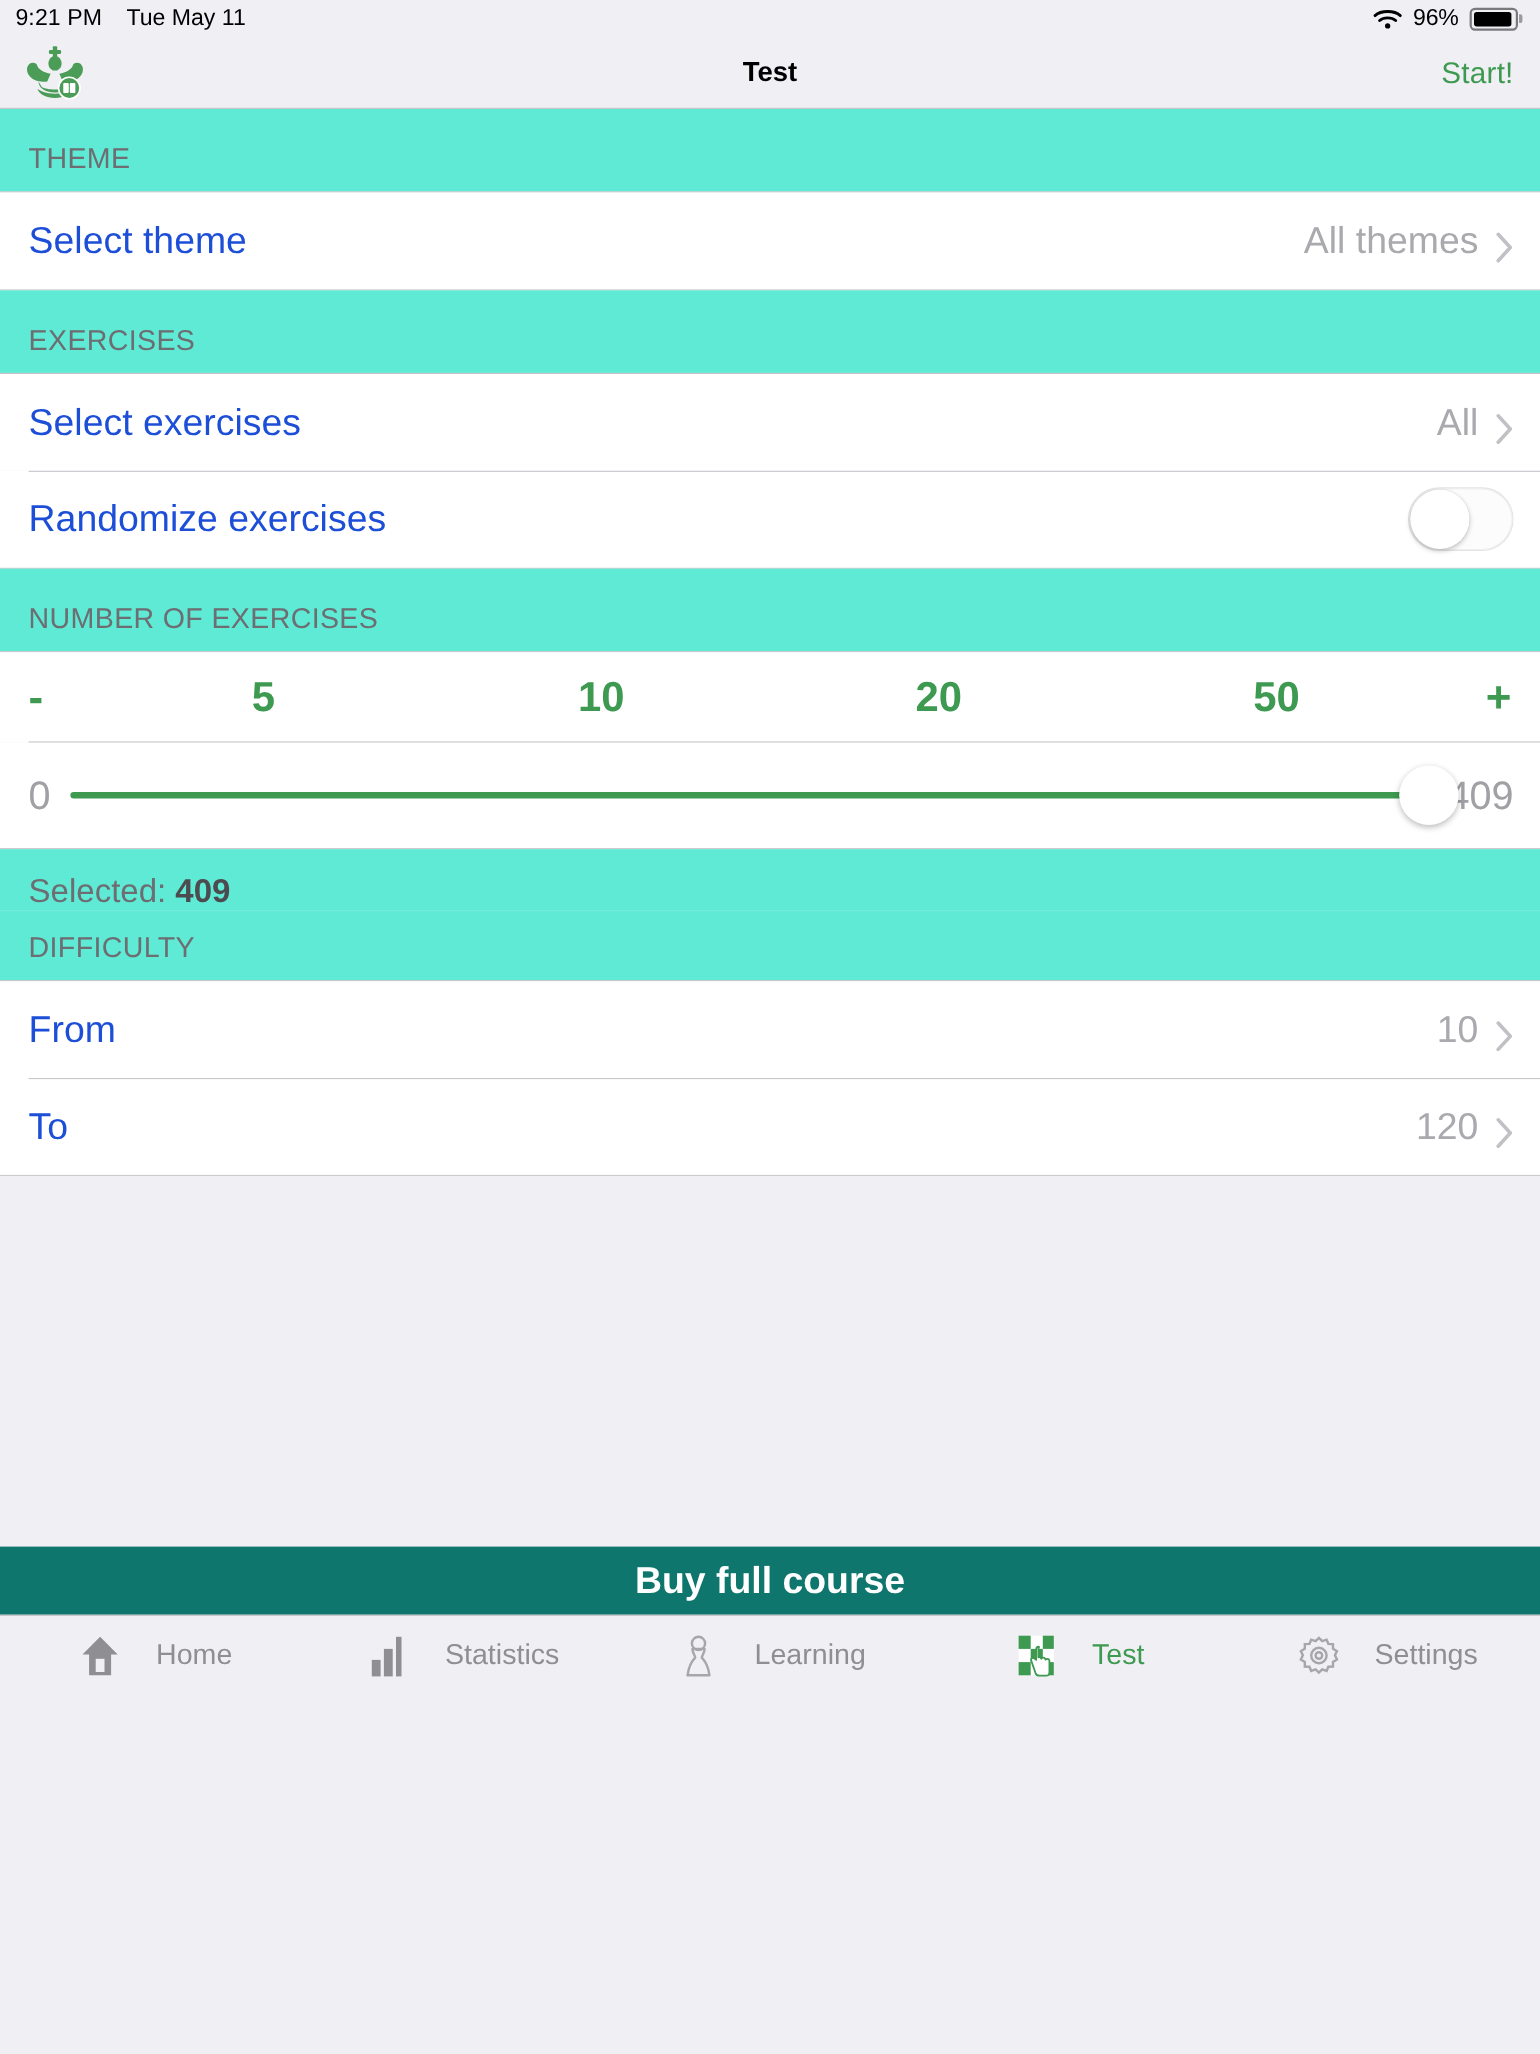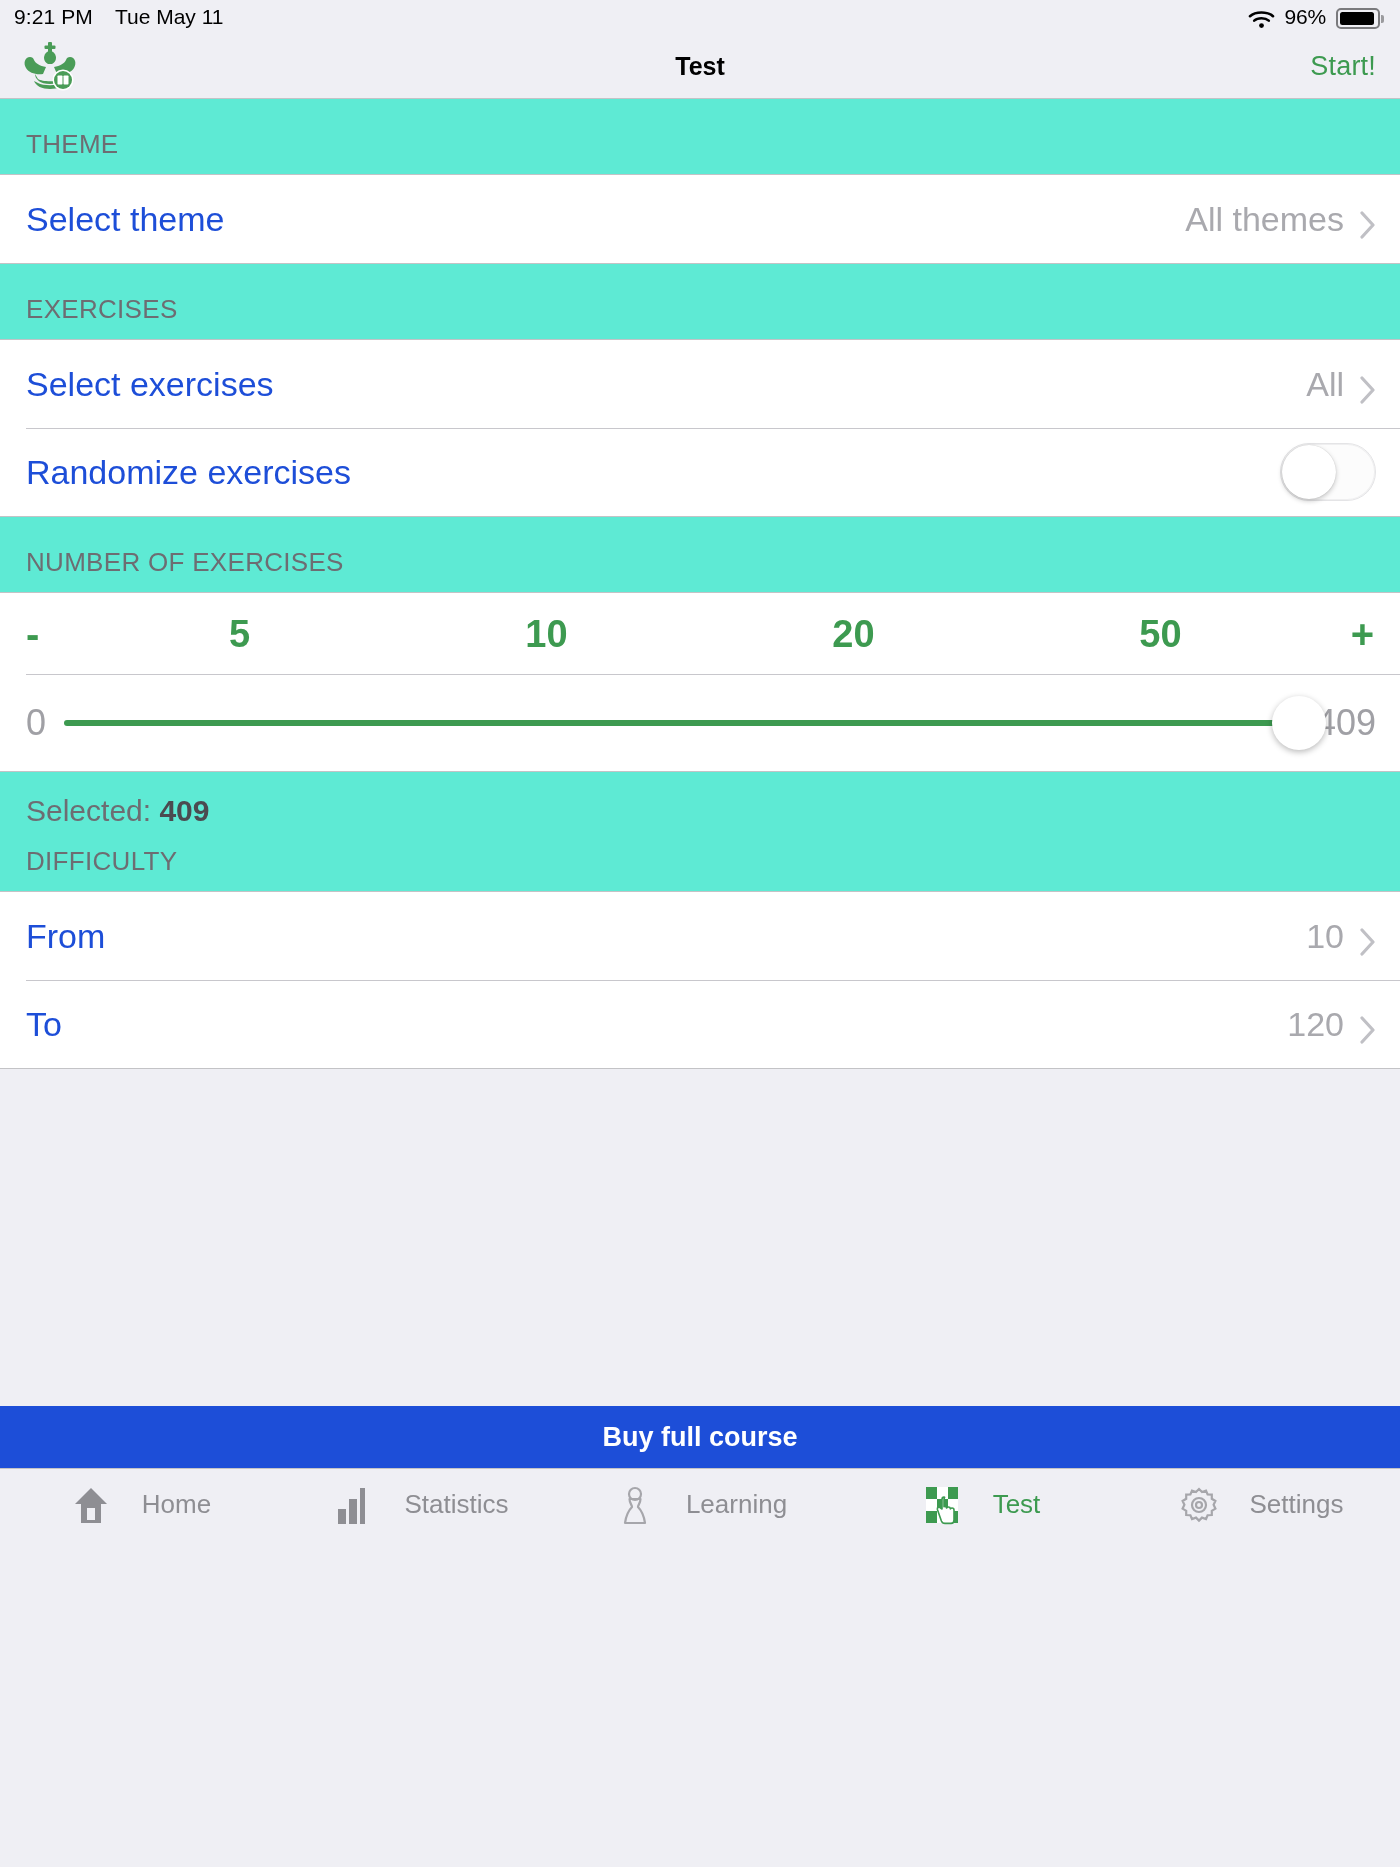--- a/index.html
+++ b/index.html
@@ -13,21 +13,21 @@
 
   
   .statusbar {
     height: 34px; flex: 0 0 34px;
     background: #efeff4;
     display: flex; align-items: center;
     padding: 0 20px 0 14px;
     font-size: 21px; color: #000;
   }
   .sb-left { display: flex; align-items: center; gap: 22px; }
-  .sb-right { margin-left: auto; display: flex; align-items: flex-end; gap: 10px; }
+  .sb-right { margin-left: auto; display: flex; align-items: center; gap: 10px; }
   .sb-time { font-size: 21px; letter-spacing: 0.1px; }
   .sb-date { font-size: 21px; }
   .sb-pct { font-size: 21px; letter-spacing: -0.2px; }
   .wifi { width: 27px; height: 20px; position: relative; display:block; }
   .battery {
     width: 44px; height: 21px; border: 2.5px solid #7a7a7d; border-radius: 5px;
     position: relative; display: flex; align-items: center; padding: 2px;
   }
   .battery::after{
     content:""; position:absolute; right:-6px; top:50%; transform:translateY(-50%);
@@ -135,23 +135,23 @@
     padding: 22px 26px 0 26px;
     font-size: 30px; color: #6d6d72;
   }
   .selected-line b { color: #4b4b50; font-weight: bold; }
 
   .filler { flex: 1; background: #efeff4; }
 
   
   .buy {
     height: 62px; flex: 0 0 62px;
-    background: #1d4ed8;
+    background: #0f766e;
     display: flex; align-items: center; justify-content: center;
-    color: #fff; font-size: 27px; font-weight: bold;
+    color: #fff; font-size: 34px; font-weight: bold;
   }
 
   
   .tabbar {
     height: 72px; flex: 0 0 72px;
     background: #efeff4;
     border-top: 1px solid #c3c3c6;
     display: flex; align-items: center;
   }
   .tab {

